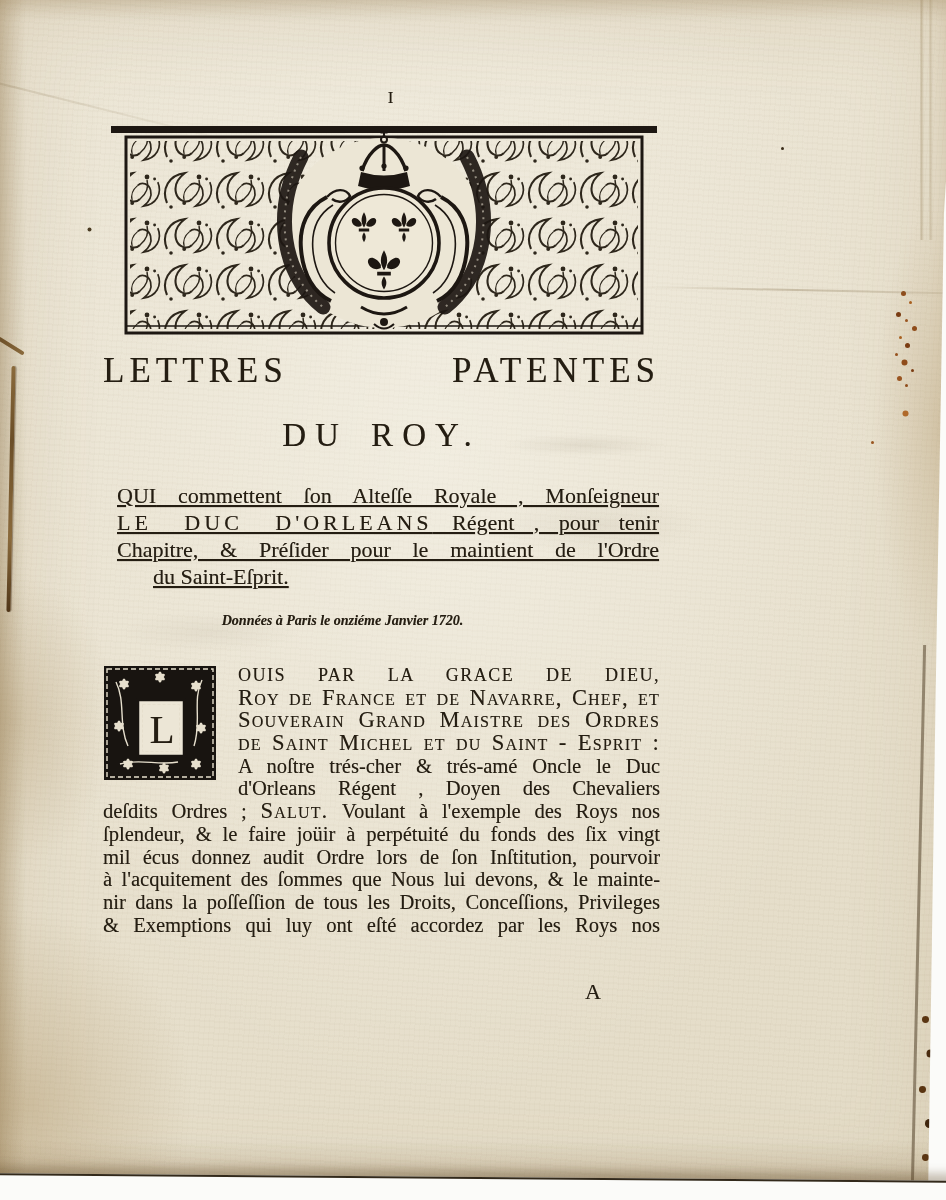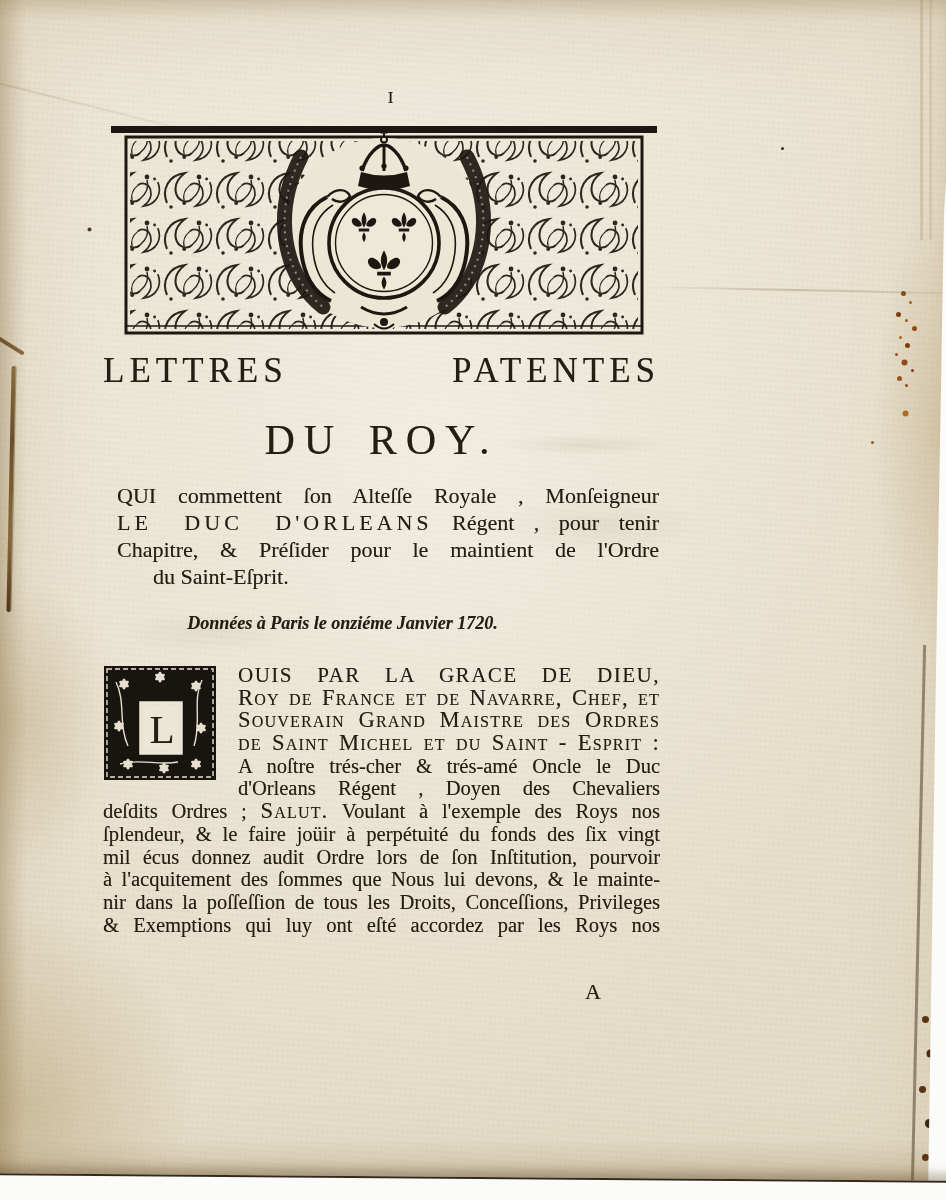--- a/index.html
+++ b/index.html
@@ -66,32 +66,32 @@
     clip-path:polygon(100% 0,100% 100%,0 100%,38% 52%,80% 6%);}
   .edge-right-line{position:absolute;left:917px;top:645px;width:2.5px;height:540px;
     background:rgba(70,52,28,.5);transform:rotate(1.3deg);}
   
   .column{position:absolute;left:103px;top:0;width:557px;height:1200px;}
   .page-number{position:absolute;left:276px;top:88px;width:24px;text-align:center;
     font-size:17px;letter-spacing:1px;}
   .headpiece{position:absolute;left:8px;top:121px;width:546px;height:232px;}
   .title1{position:absolute;left:0;top:352px;width:557px;font-size:35px;line-height:1.1;
     letter-spacing:5px;text-align:justify;text-align-last:justify;white-space:nowrap;}
-  .title2{position:absolute;left:0;top:417px;width:557px;font-size:42px;line-height:1.1;
+  .title2{position:absolute;left:0;top:417px;width:557px;font-size:33px;line-height:1.1;
     letter-spacing:9px;word-spacing:6px;text-align:center;}
-  .subtitle{position:absolute;left:14px;top:482px;width:542px;font-size:22px;}
+  .subtitle{position:absolute;left:14px;top:482px;width:542px;font-size:22px;text-decoration:underline;}
   .sline{line-height:27px;text-align:justify;text-align-last:justify;}
   .sline.last{text-align-last:left;margin-left:36px;}
   .duc{letter-spacing:4px;word-spacing:9px;}
   .dateline{position:absolute;left:0;top:613px;width:557px;text-align:center;padding-right:78px;
-    box-sizing:border-box;font-style:italic;font-size:18px;font-weight:bold;}
+    box-sizing:border-box;font-style:italic;font-size:14px;font-weight:bold;}
   .body{position:absolute;left:0;top:664px;width:557px;font-size:20.5px;}
   .bline{height:22.7px;line-height:22.7px;text-align:justify;text-align-last:justify;white-space:nowrap;}
   .ind{margin-left:135px;}
-  .cap1{font-size:21px;letter-spacing:1.5px;}
+  .cap1{font-size:18px;letter-spacing:1.5px;}
   .sc{font-variant:small-caps;font-size:22.5px;letter-spacing:1.2px;}
   .dropcap-box{position:absolute;left:1px;top:2px;width:112px;height:114px;}
   .dropcap-letter{position:absolute;left:36px;top:36px;width:44px;height:54px;line-height:54px;
     text-align:center;font-size:41px;}
   .catchword{position:absolute;left:470px;top:315px;width:40px;text-align:center;font-size:22px;}
   .inktone{color:#241d12;text-shadow:.2px .3px .3px rgba(40,30,15,.45);}
   
   .ink{fill:#1d1712;}
   .inkst{stroke:#1d1712;fill:none;}
   .frame{stroke:#1d1712;stroke-width:3;fill:none;}

